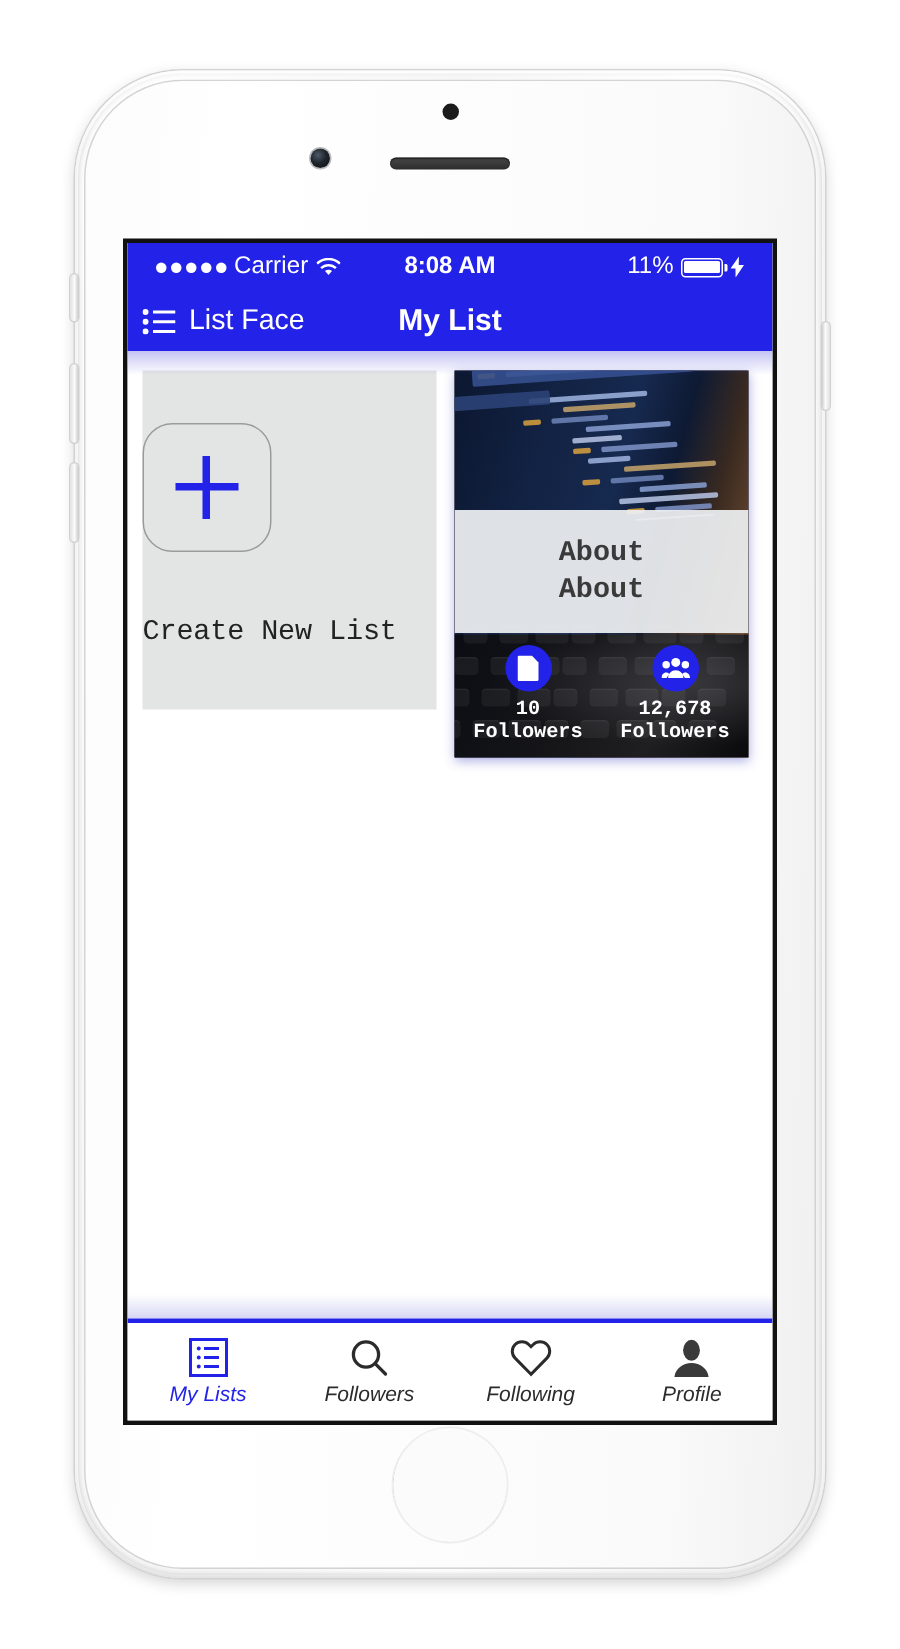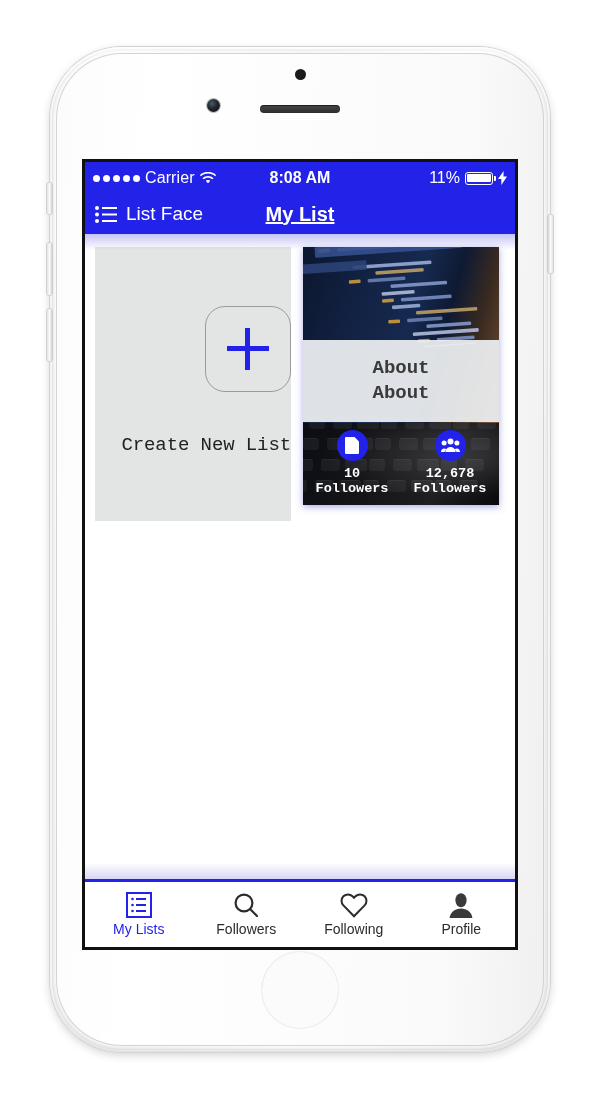--- a/index.html
+++ b/index.html
@@ -61,21 +61,21 @@
   
   .screen{
     position:absolute;left:35px;top:115px;width:430px;height:785px;
     background:#ffffff;overflow:hidden;
     box-shadow:0 0 0 3px #111111;
   }
 
   
   .statusbar{
     height:32px;background:var(--brand);color:#fff;display:flex;align-items:center;
-    font-size:17px;padding:0 8px;position:relative;
+    font-size:17px;padding:0 19px;position:relative;
   }
   .sb-left{display:flex;align-items:center;gap:5px;}
   .dots{display:flex;gap:3px;align-items:center;}
   .dots i{width:7px;height:7px;border-radius:50%;background:#fff;display:block;}
   .carrier{font-size:16px;letter-spacing:.1px;}
   .wifi{width:16px;height:12px;display:block;}
   .sb-center{position:absolute;left:0;right:0;text-align:center;font-size:16px;font-weight:bold;pointer-events:none;}
   .sb-right{margin-left:auto;display:flex;align-items:center;gap:5px;font-size:16px;}
   .battery{width:28px;height:13px;border:1.6px solid #fff;border-radius:3px;position:relative;box-sizing:border-box;padding:1.4px;}
   .battery::after{content:"";position:absolute;right:-4px;top:3.4px;width:2.4px;height:5px;background:#fff;border-radius:0 1px 1px 0;}
@@ -83,34 +83,34 @@
   .bolt{width:9px;height:14px;display:block;}
 
   
   .navbar{
     height:40px;background:var(--brand);color:#fff;display:flex;align-items:center;
     padding:0 10px;position:relative;
   }
   .nav-left{display:flex;align-items:center;gap:9px;cursor:pointer;}
   .listicon{width:22px;height:17px;display:block;}
   .nav-left-label{font-size:19px;}
-  .nav-title{position:absolute;left:0;right:0;text-align:center;font-size:20px;font-weight:bold;pointer-events:none;text-decoration:underline;}
+  .nav-title{position:absolute;left:0;right:0;text-align:center;font-size:20px;font-weight:bold;pointer-events:none;}
 
   
   .content{position:relative;height:calc(785px - 32px - 40px - 68px);background:#fff;}
   .nav-shadow{position:absolute;left:0;right:0;top:0;height:16px;
     background:linear-gradient(180deg,rgba(60,60,220,.30),rgba(60,60,220,0));pointer-events:none;z-index:3;}
 
   .grid{display:flex;gap:12px;padding:13px 10px 0 10px;align-items:flex-start;}
   .cell{width:196px;font-family:Liberation Mono, monospace;}
 
   
   .create-card{
-    height:274px;background:#e3e4e4;display:flex;flex-direction:column;
-    align-items:flex-end;justify-content:center;cursor:pointer;
+    height:226px;background:#e3e4e4;display:flex;flex-direction:column;
+    align-items:flex-start;justify-content:center;cursor:pointer;
   }
   .plus-box{
     width:84px;height:84px;border:1.6px solid #9b9b9b;border-radius:20px;
     display:flex;align-items:center;justify-content:center;margin-top:-6px;
   }
   .plus{position:relative;width:42px;height:42px;}
   .plus::before,.plus::after{content:"";position:absolute;background:var(--brand);}
   .plus::before{left:0;top:18px;width:42px;height:5px;}
   .plus::after{top:0;left:18px;height:42px;width:5px;}
   .create-label{margin-top:42px;font-size:19px;color:#222;letter-spacing:-.1px;}
@@ -154,21 +154,21 @@
 
   
   .tabbar-wrap{position:absolute;left:0;right:0;bottom:0;height:68px;background:#fff;}
   .tab-fade{position:absolute;left:0;right:0;top:-16px;height:16px;
     background:linear-gradient(0deg,rgba(70,70,210,.22),rgba(70,70,210,0));}
   .tab-sep{position:absolute;left:0;right:0;top:0;height:3px;background:var(--brand);}
   .tabbar{display:flex;height:100%;align-items:center;padding-top:3px;box-sizing:border-box;}
   .tab{flex:1;display:flex;flex-direction:column;align-items:center;justify-content:center;gap:4px;cursor:pointer;color:#2b2b2b;}
   .tab.active{color:var(--brand);}
   .tab svg{display:block;}
-  .tab-label{font-size:14px;line-height:15px;}
+  .tab-label{font-size:14px;line-height:15px;font-style:italic;}
 </style>
 </head>
 <body>
 
 <div class="phone">
   <div class="phone-inner-bezel"></div>
   <div class="rim"></div>
 
   <div class="btn-side btn-mute"></div>
   <div class="btn-side btn-volup"></div>

